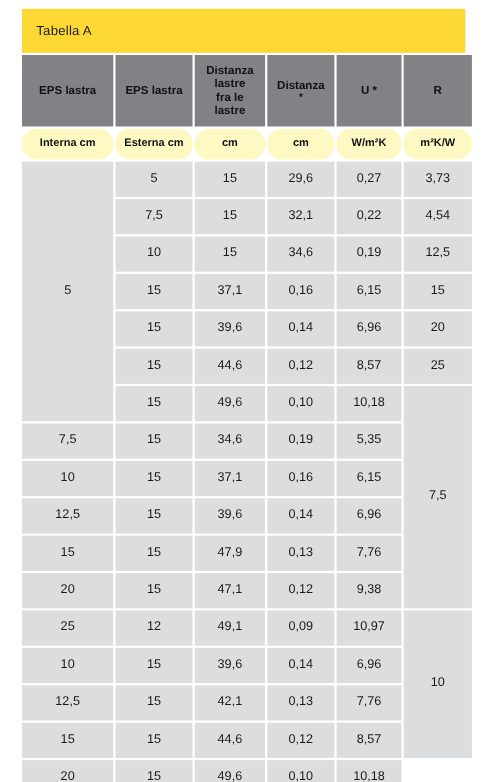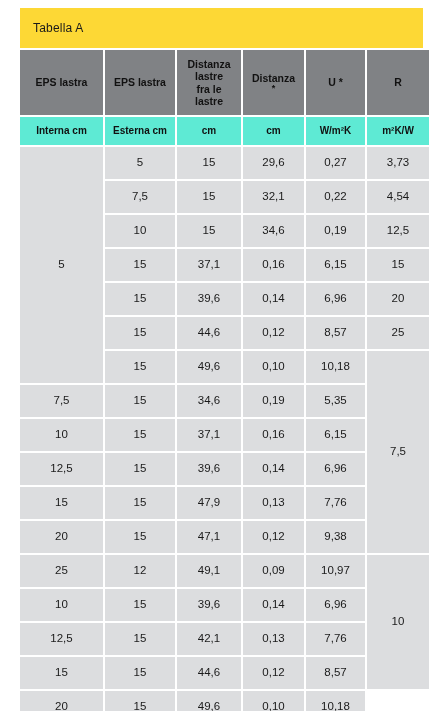--- a/index.html
+++ b/index.html
@@ -76,24 +76,25 @@
     height: 65px;
     padding: 2px 0;
     flex-direction: column;
   }
   .hdr .ml {
     display: block;
   }
 
   
   .units {
-    background: #5eead4;
+    background: #fef9c3;
     font-weight: bold;
     font-size: 10px;
     height: 28px;
+    border-radius: 13px;
   }
 
   
   .data {
     background: #dcdddf;
     height: 32px;
     font-size: 11.5px;
     color: #1a1a1a;
   }
 

